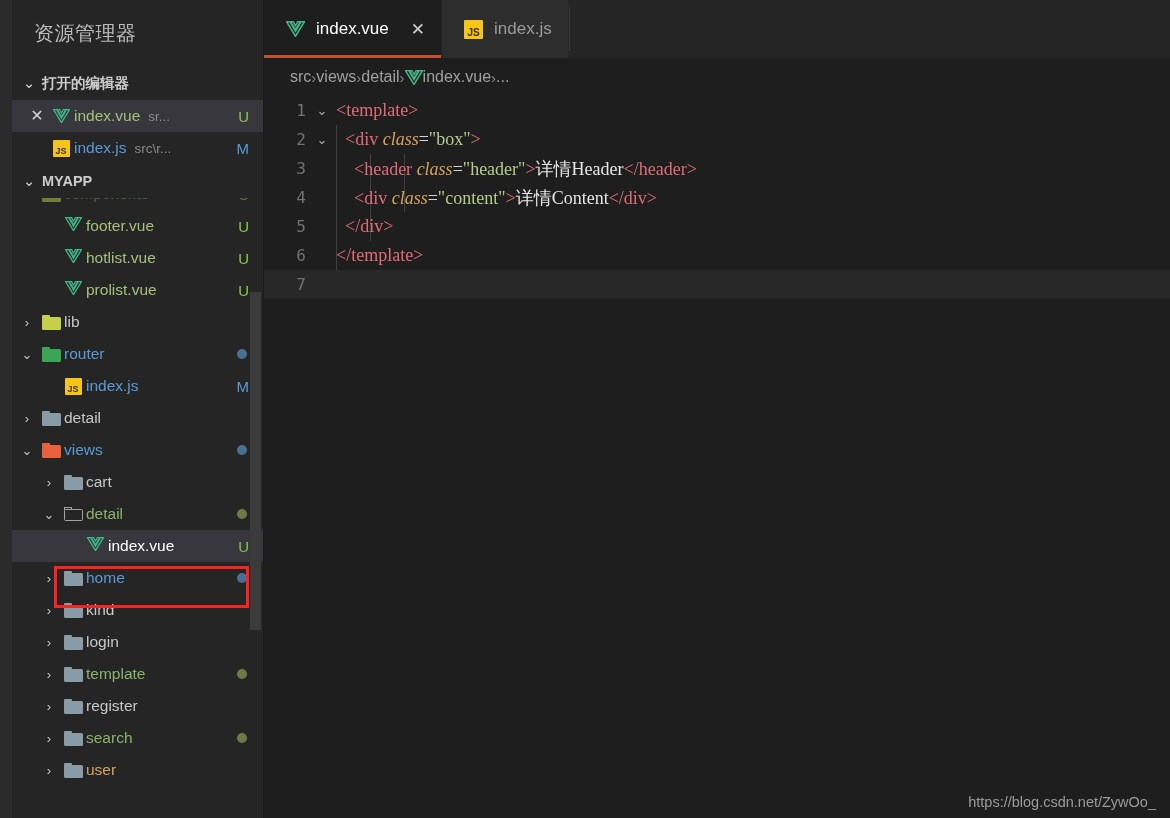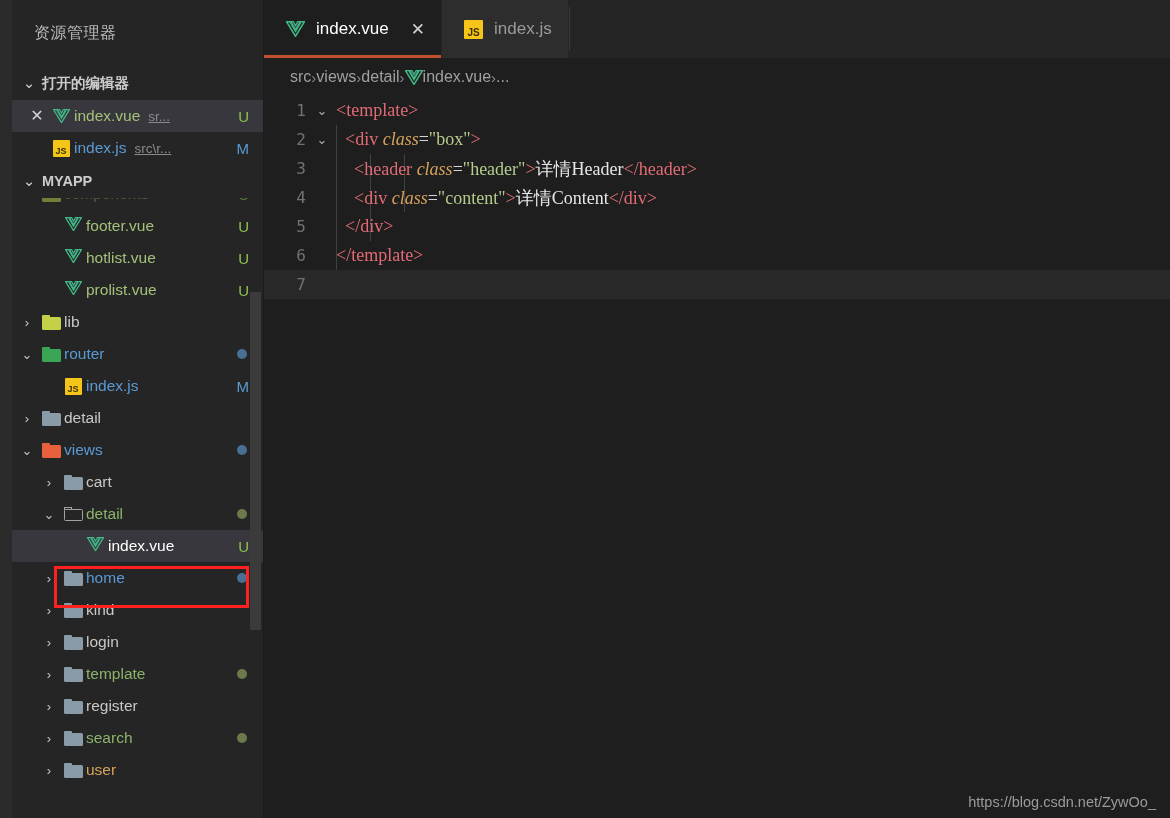--- a/index.html
+++ b/index.html
@@ -29,21 +29,21 @@
     background: #252526;
     flex: 0 0 252px;
     position: relative;
     overflow: hidden;
     border-right: 1px solid #1b1b1b;
   }
   .sidebar-title {
     height: 66px;
     display: flex; align-items: center;
     padding-left: 22px;
-    font-size: 16px;
+    font-size: 20px;
     color: #bbbbbb;
     letter-spacing: .5px;
   }
   .section-header {
     height: 34px;
     display: flex; align-items: center;
     padding-left: 4px;
     font-size: 14.5px;
     font-weight: bold;
     color: #cccccc;
@@ -65,21 +65,21 @@
   .tree-row.selected { background: #37373d; }
   .tree-row .chev {
     width: 22px; flex: 0 0 22px;
     text-align: center;
     color: #c5c5c5;
     font-size: 13px;
   }
   .tree-row .spacer { flex: 0 0 22px; }
   .ficon { width: 26px; flex: 0 0 26px; display:flex; align-items:center; justify-content:center; }
   .label { color: #cccccc; }
-  .sub { color: #8a8a8a; font-size: 13.5px; margin-left: 8px; text-decoration: underline; }
+  .sub { color: #8a8a8a; font-size: 13.5px; margin-left: 8px; }
   .badge {
     margin-left: auto; margin-right: 14px;
     font-size: 15px;
   }
   .badge.u { color: #8bc34a; }
   .badge.m { color: #5a9ad4; }
   .dot {
     margin-left: auto; margin-right: 16px;
     width: 10px; height: 10px; border-radius: 50%;
     display: inline-block;

